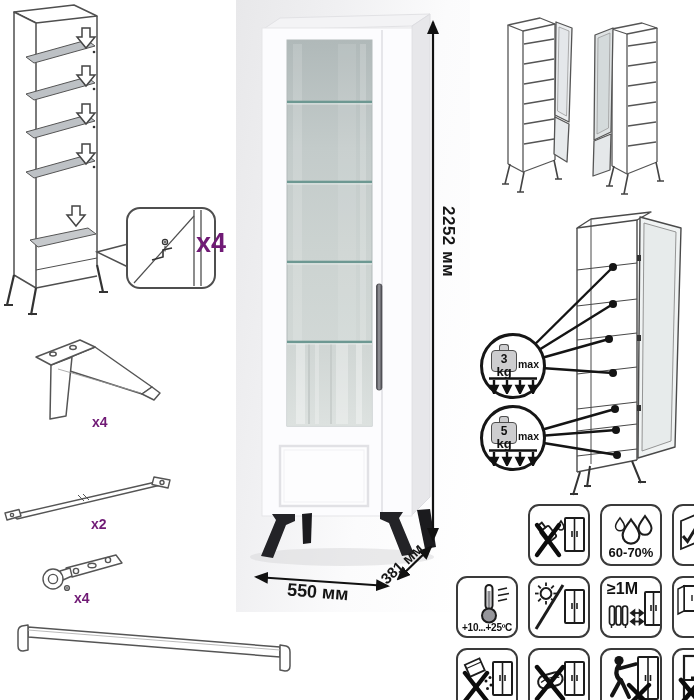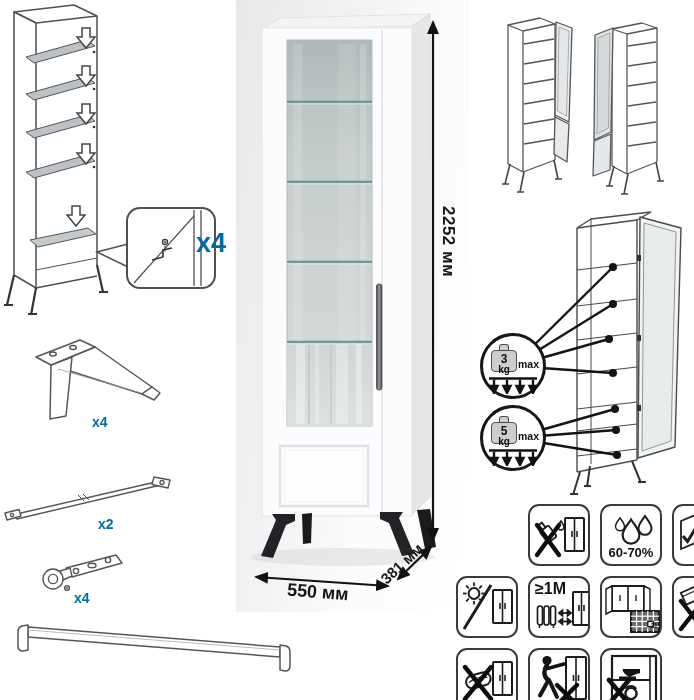--- a/index.html
+++ b/index.html
@@ -1,37 +1,37 @@
 <!DOCTYPE html>
 <html><head>
 <meta charset="utf-8">
 <style>
   html,body{margin:0;padding:0;background:#fff;}
   #canvas{position:relative;width:694px;height:700px;background:#fff;overflow:hidden;
           font-family:"Liberation Sans",sans-serif;color:#111;}
   .abs{position:absolute;}
   .photo-bg{left:236px;top:0;width:234px;height:612px;
      background:linear-gradient(100deg,#e8e8ea 0%,#f0f0f2 30%,#fbfbfc 62%,#ffffff 100%);}
-  .count-label{position:absolute;font-weight:700;color:#0369a1;}
+  .count-label{position:absolute;font-weight:700;color:#701a75;}
   .callout-count{font-size:27px;}
   .part-count{font-size:14px;}
   .dim-label{position:absolute;font-weight:700;color:#161616;white-space:nowrap;}
   .dim-h{left:458px;top:206px;font-size:17px;transform:rotate(90deg);transform-origin:0 0;letter-spacing:.5px;}
   .dim-w{left:287px;top:582px;font-size:18px;transform:rotate(4.5deg);}
   .dim-d{left:376px;top:555px;font-size:15px;transform:rotate(-43deg);}
   
   .limit-circle{position:absolute;width:60px;height:60px;background:#fff;border:3px solid #161616;
      border-radius:50%;box-sizing:content-box;z-index:5;}
   .weight{position:absolute;left:8px;top:8px;width:26px;}
   .weight-handle{width:10px;height:6px;margin:0 auto;background:#cdcdcf;border:1.8px solid #4e4e4e;
      border-bottom:none;border-radius:3px 3px 0 0;box-sizing:border-box;}
   .weight-body{width:26px;height:22px;background:#cdcdcf;border:1.5px solid #4e4e4e;border-radius:4px;
      box-sizing:border-box;text-align:center;line-height:1;padding-top:2px;}
   .w-val{display:block;font-size:12px;font-weight:700;}
-  .w-unit{display:block;font-size:10px;font-weight:700;}
+  .w-unit{display:block;font-size:13px;font-weight:700;}
   .w-max{position:absolute;right:4px;top:22px;font-size:10.5px;font-weight:700;}
   .press-arrows{position:absolute;left:5px;top:41px;}
   
   .icon-grid{position:absolute;left:456px;top:504px;display:grid;
      grid-template-columns:repeat(4,62px);grid-auto-rows:62px;column-gap:4px;row-gap:5px;gap:10px;}
   .care-icon{position:relative;width:62px;height:62px;box-sizing:border-box;background:#fff;
      border:2.5px solid #3a3a3a;border-radius:11px;}
   .care-icon.empty{visibility:hidden;border:none;}
   .care-icon svg{position:absolute;left:3px;top:3px;}
   .icon-label{position:absolute;left:0;width:100%;text-align:center;font-weight:700;color:#111;}
@@ -112,21 +112,21 @@
     <g stroke="#555" stroke-width="1.4" fill="#fff" stroke-linejoin="round">
       <polygon points="10,47 158,13 163,16 15,51"></polygon>
       <polygon points="3,45 17,41.5 19,48 5,52"></polygon>
       <polygon points="152,9 168,12 166,20 150,16.5"></polygon>
       <circle cx="10" cy="47" r="1.6"></circle>
       <circle cx="160" cy="14.5" r="2"></circle>
       <line x1="76" y1="27" x2="82" y2="33" stroke-width="1"></line>
       <line x1="81" y1="26" x2="87" y2="32" stroke-width="1"></line>
     </g>
   </svg>
-  <div class="count-label part-count" style="left:98px;top:516px">x2</div>
+  <div class="count-label part-count" style="left:91px;top:516px">x2</div>
 
   <svg class="abs" style="left:36px;top:546px" width="100" height="52" viewBox="0 0 100 52">
     <g stroke="#555" stroke-width="1.4" fill="#fff" stroke-linejoin="round">
       <polygon points="30,22 80,9 86,17 36,31"></polygon>
       <circle cx="40" cy="25" r="2.6"></circle>
         <circle cx="72" cy="14" r="2.6"></circle>
       <ellipse cx="56" cy="19.5" rx="4" ry="2.2"></ellipse>
       <polygon points="24,25 34,22 36,30 27,34"></polygon>
       <circle cx="17" cy="33" r="10"></circle>
         <circle cx="17" cy="33" r="4.6"></circle>
@@ -400,20 +400,35 @@
         <g stroke="#0c0c0c" stroke-width="3.6" stroke-linecap="round">
           <line x1="29" y1="38" x2="45" y2="53"></line>
             <line x1="45" y1="38" x2="29" y2="53"></line>
         </g>
         <circle cx="46.5" cy="9.5" r="7" fill="#fff" stroke="#1c1c1c" stroke-width="1.8"></circle>
         <rect x="41.5" y="7.3" width="10" height="4.2" fill="#fff" stroke="#1c1c1c" stroke-width="1.2"></rect>
         <line x1="46.5" y1="7.3" x2="46.5" y2="11.5" stroke="#1c1c1c" stroke-width="1.2"></line>
       </svg>
     </div>
 
+    <div class="care-icon">
+      <svg width="55" height="55" viewBox="0 0 55 55">
+        <g>
+          <rect x="24.5" y="4" width="7" height="24" rx="3.5" fill="#fff" stroke="#1c1c1c" stroke-width="2"></rect>
+          <line x1="28" y1="10" x2="28" y2="29" stroke="#8e8e93" stroke-width="3"></line>
+          <circle cx="28" cy="34.5" r="7" fill="#96969b" stroke="#1c1c1c" stroke-width="2"></circle>
+          <g stroke="#1c1c1c" stroke-width="1.6">
+            <line x1="37" y1="9" x2="46" y2="7"></line>
+              <line x1="37" y1="14.5" x2="48" y2="12.5"></line>
+              <line x1="37" y1="20" x2="46" y2="18"></line>
+          </g>
+        </g>
+      </svg>
+      <div class="icon-label lbl-temp">+10...+25ºC</div>
+    </div>
 
     <div class="care-icon">
       <svg width="55" height="55" viewBox="0 0 55 55">
         <g>
             <rect x="32" y="9" width="19" height="33" rx="1" fill="#fff" stroke="#1c1c1c" stroke-width="2"></rect>
             <line x1="41.5" y1="9" x2="41.5" y2="42" stroke="#1c1c1c" stroke-width="1.6"></line>
             <line x1="39" y1="22" x2="39" y2="28" stroke="#1c1c1c" stroke-width="1.6"></line>
             <line x1="44" y1="22" x2="44" y2="28" stroke="#1c1c1c" stroke-width="1.6"></line>
           </g>
         <g stroke="#1c1c1c" stroke-width="1.8" fill="#fff">

